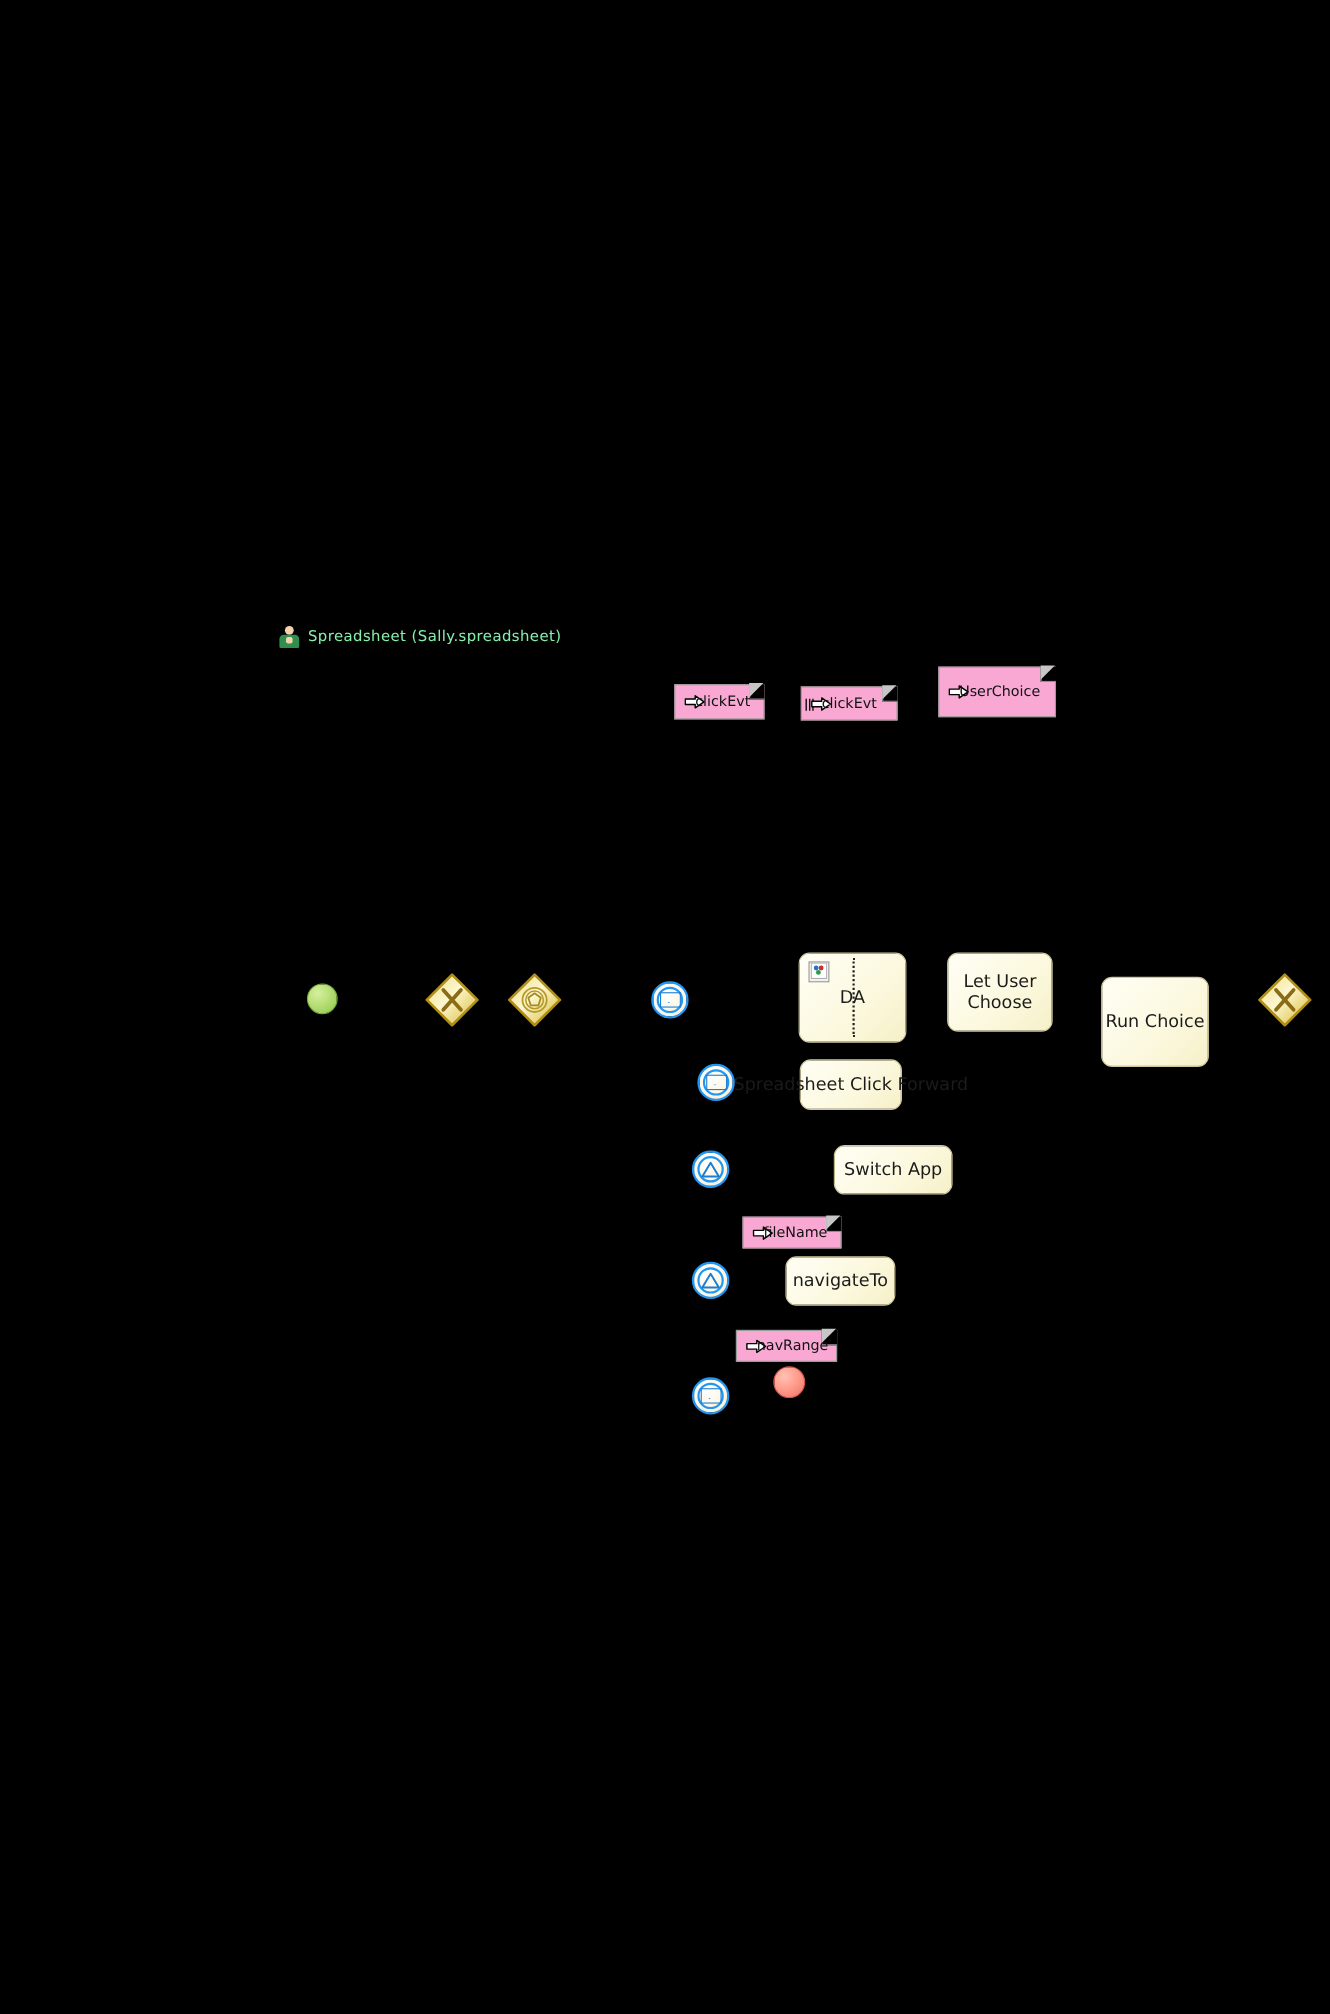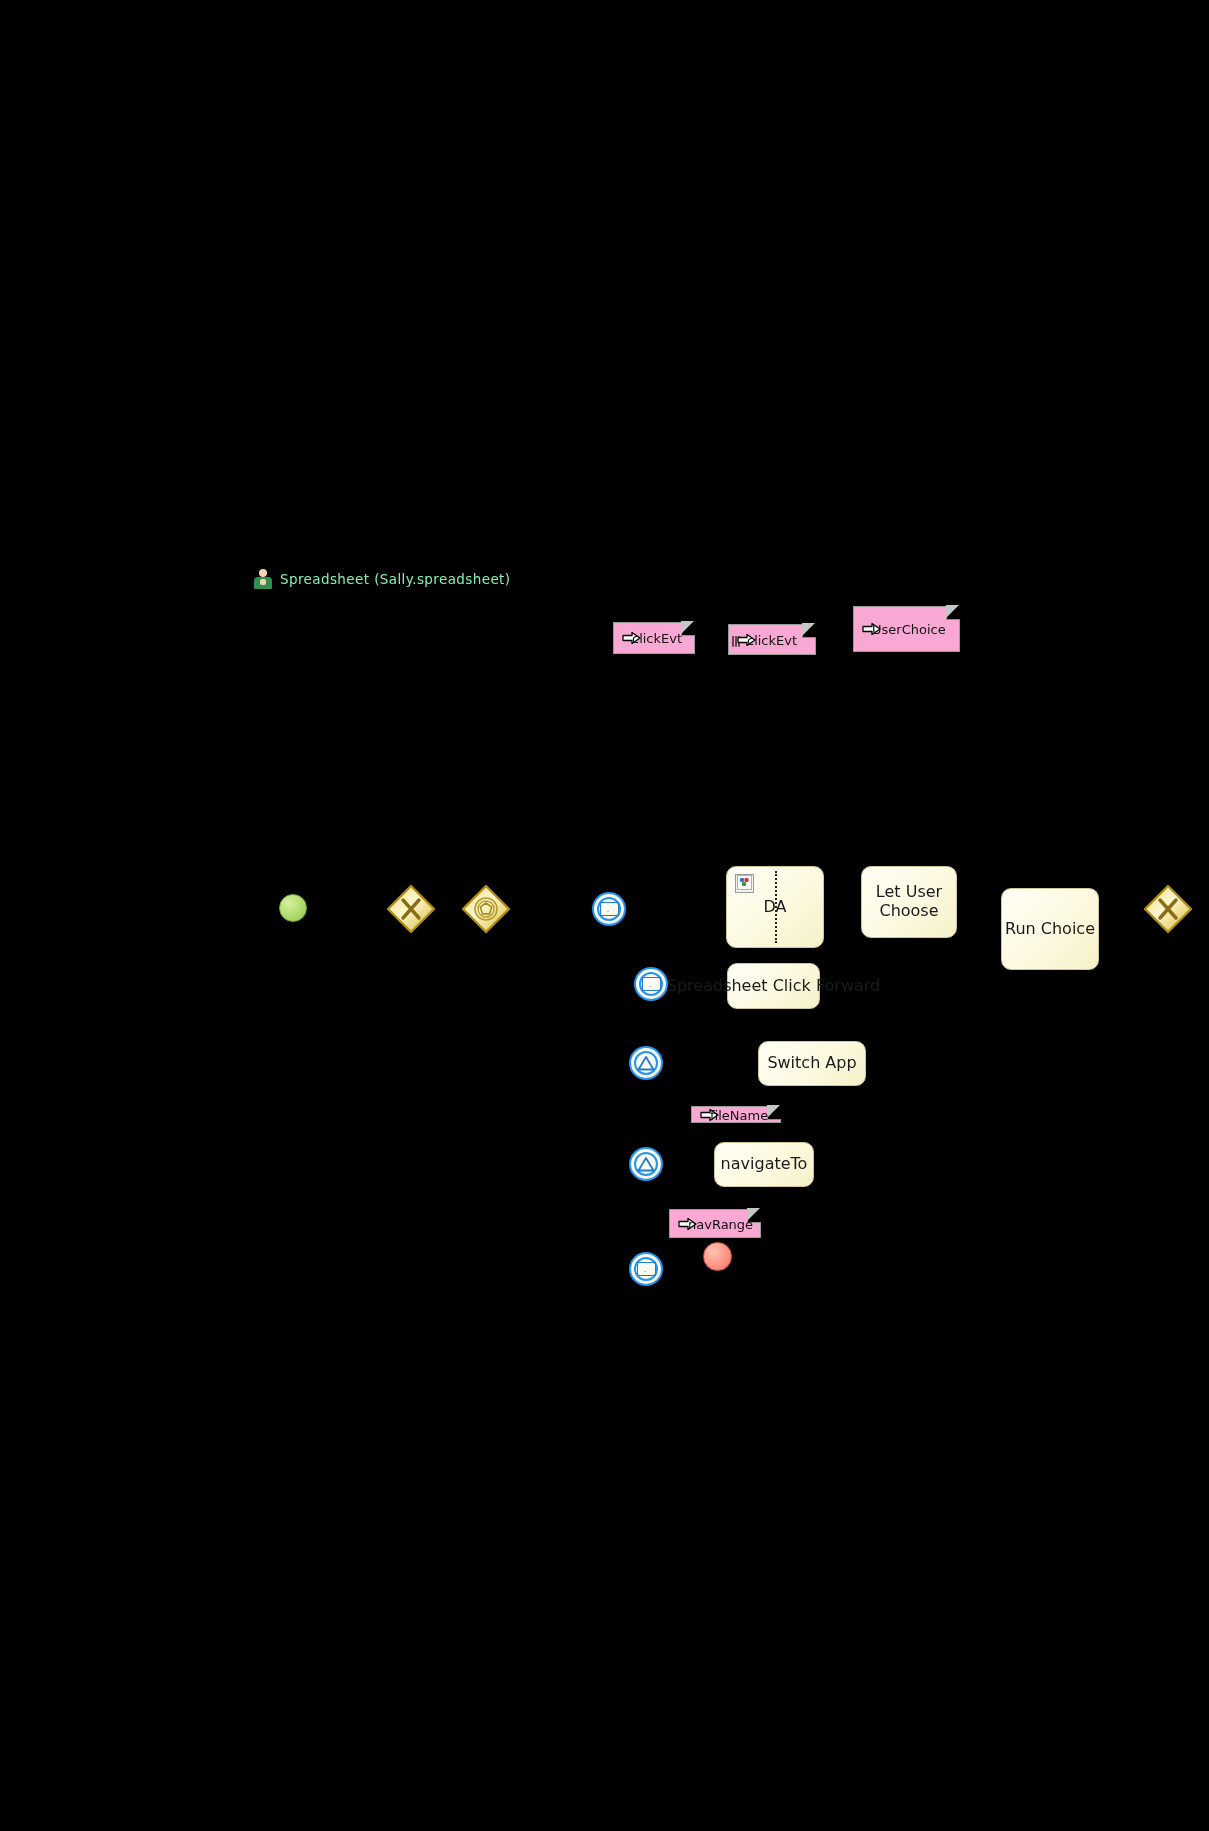--- a/index.html
+++ b/index.html
@@ -150,21 +150,21 @@
     </div>
     <div class="dataobj" style="left: 853px; top: 606px; width: 107px; height: 46px;">
       <span class="fold"></span>
       <span class="in-arrow">
         <svg width="19" height="13" viewBox="0 0 19 13">
           <path d="M1 4 H10 V1 L18 6.5 L10 12 V9 H1 Z" fill="#fff" stroke="#000" stroke-width="1.3" stroke-linejoin="round"></path>
         </svg>
       </span>
       <span class="dtext">UserChoice</span>
     </div>
-    <div class="dataobj" style="left: 691px; top: 1106px; width: 90px; height: 17px;">
+    <div class="dataobj" style="left: 675px; top: 1106px; width: 90px; height: 29px;">
       <span class="fold"></span>
       <span class="in-arrow">
         <svg width="19" height="13" viewBox="0 0 19 13">
           <path d="M1 4 H10 V1 L18 6.5 L10 12 V9 H1 Z" fill="#fff" stroke="#000" stroke-width="1.3" stroke-linejoin="round"></path>
         </svg>
       </span>
       <span class="dtext">fileName</span>
     </div>
     <div class="dataobj" style="left: 669px; top: 1209px; width: 92px; height: 29px;">
       <span class="fold"></span>

